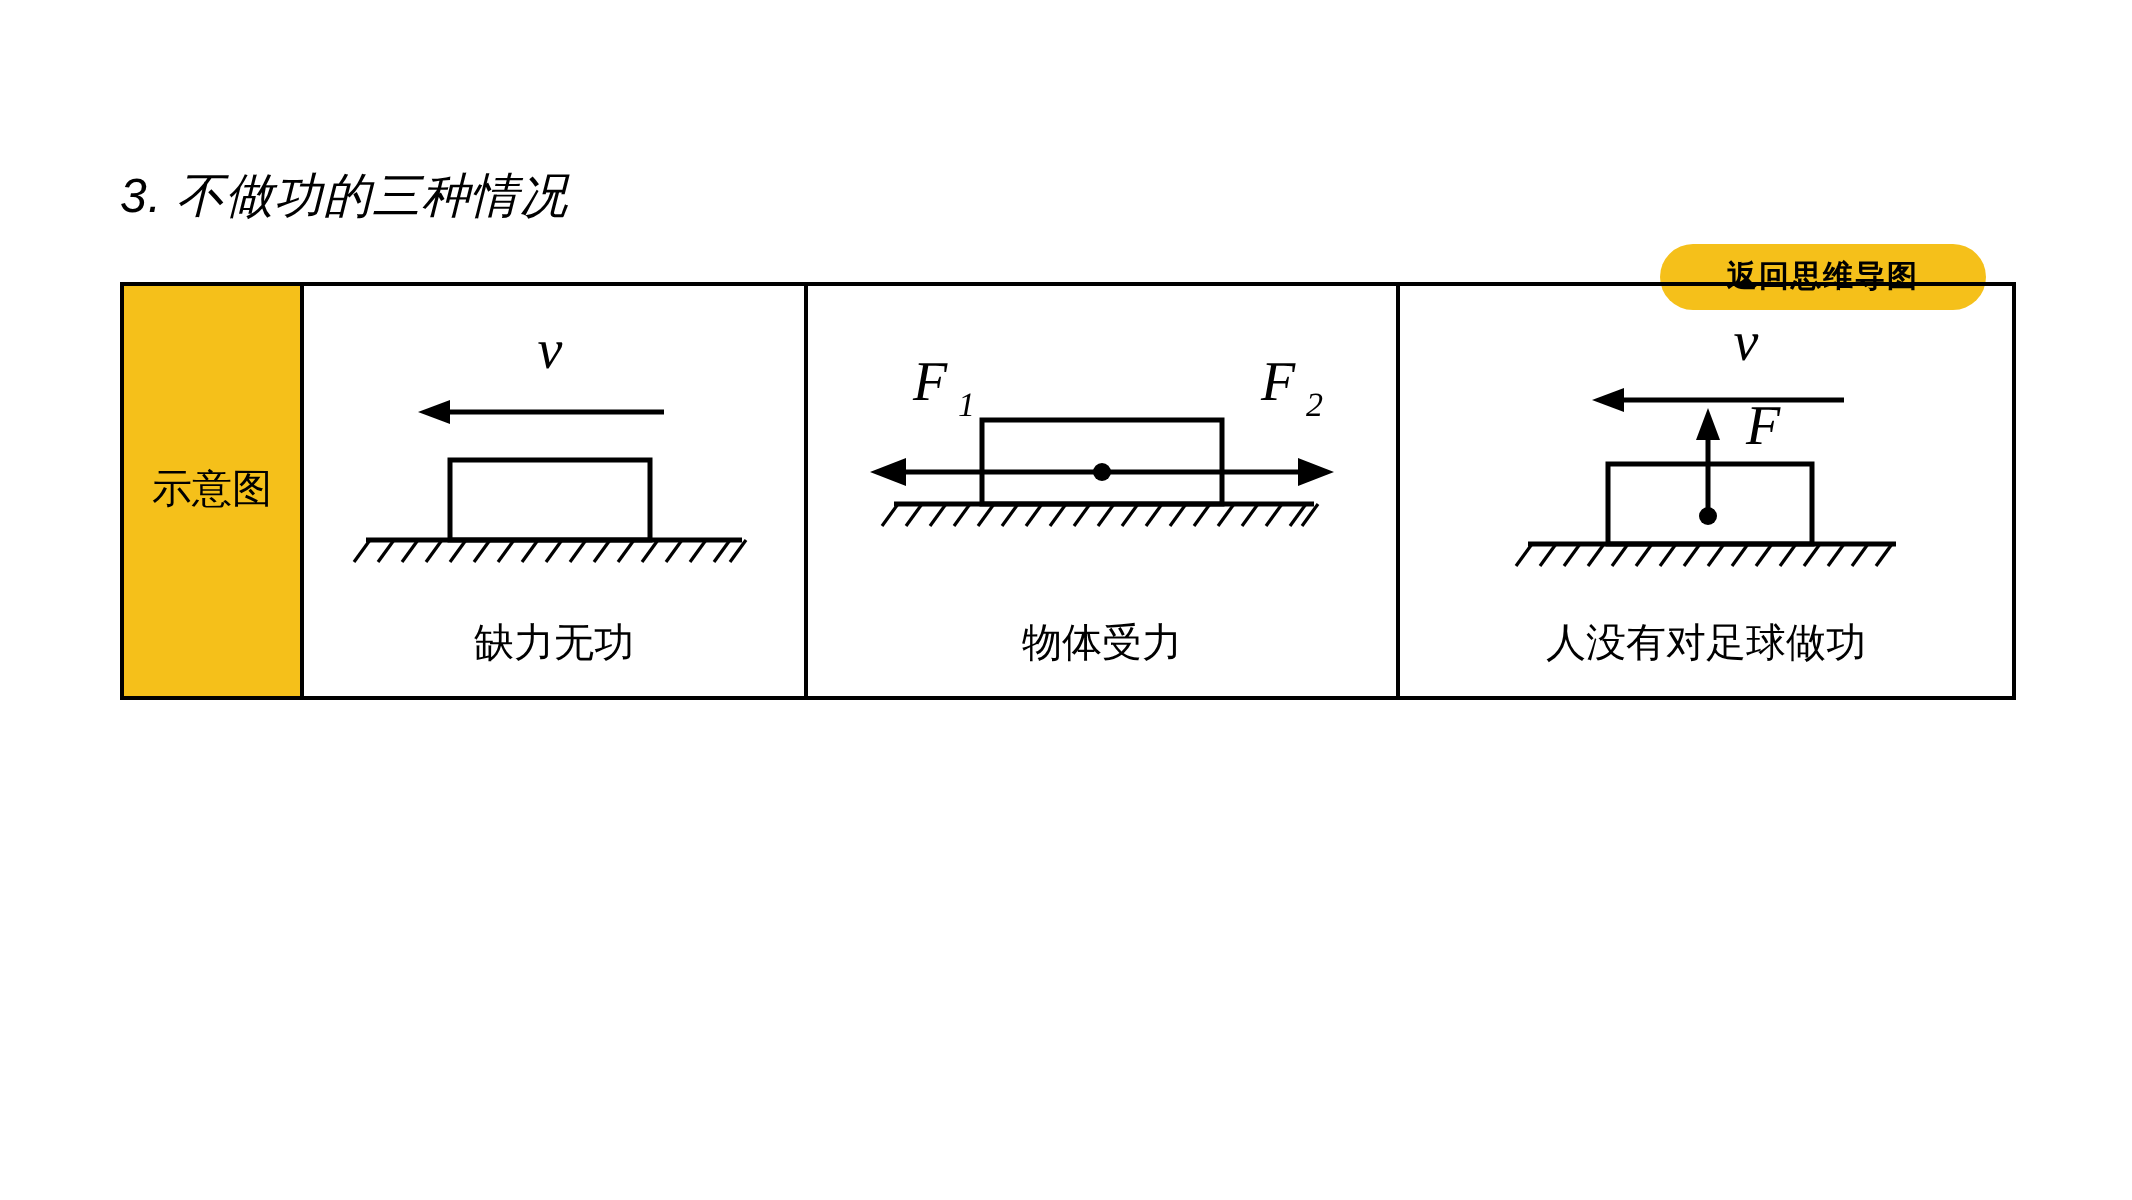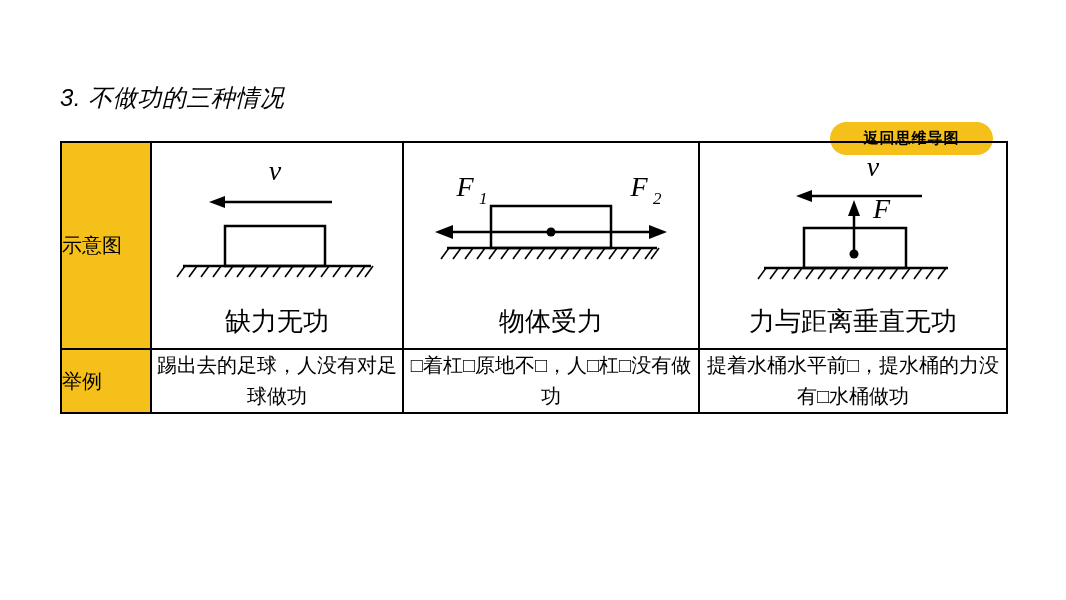--- a/index.html
+++ b/index.html
@@ -55,35 +55,35 @@
     table-layout: fixed;
   }
   #main-table td {
     border: 2px solid #000;
     vertical-align: middle;
     padding: 0;
   }
   .rowhead {
     background: #F5C01A;
     width: 90px;
-    text-align: left;
+    text-align: center;
     font-size: 20px;
     line-height: 1.25;
   }
   .cell-text {
     font-size: 20px;
     text-align: center;
     line-height: 1.55;
     padding: 10px 8px;
   }
   .diagram-cell {
     height: 205px;
   }
   .caption {
-    font-size: 26px;
+    font-size: 20px;
     text-align: center;
     padding-bottom: 8px;
   }
   .fig {
     position: relative;
     height: 160px;
   }
   .fig svg { display: block; margin: 0 auto; }
 
   
@@ -236,25 +236,19 @@
                 <line x1="166" y1="124" x2="158" y2="135"></line>
               <line x1="178" y1="124" x2="170" y2="135"></line>
                 <line x1="190" y1="124" x2="182" y2="135"></line>
               <line x1="202" y1="124" x2="194" y2="135"></line>
                 <line x1="214" y1="124" x2="206" y2="135"></line>
               <line x1="226" y1="124" x2="218" y2="135"></line>
                 <line x1="238" y1="124" x2="230" y2="135"></line>
             </g>
           </svg>
         </div>
-        <div class="caption">力与距离垂直无功</div>
+        <div class="caption">人没有对足球做功</div>
       </td>
     </tr>
 
 
-    <tr>
-      <td class="rowhead">举例</td>
-      <td class="cell-text">踢出去的足球，人没有对足球做功</td>
-      <td class="cell-text">□着杠□原地不□，人□杠□没有做功</td>
-      <td class="cell-text">提着水桶水平前□，提水桶的力没有□水桶做功</td>
-    </tr>
   </tbody>
 </table>
 
 </body></html>

